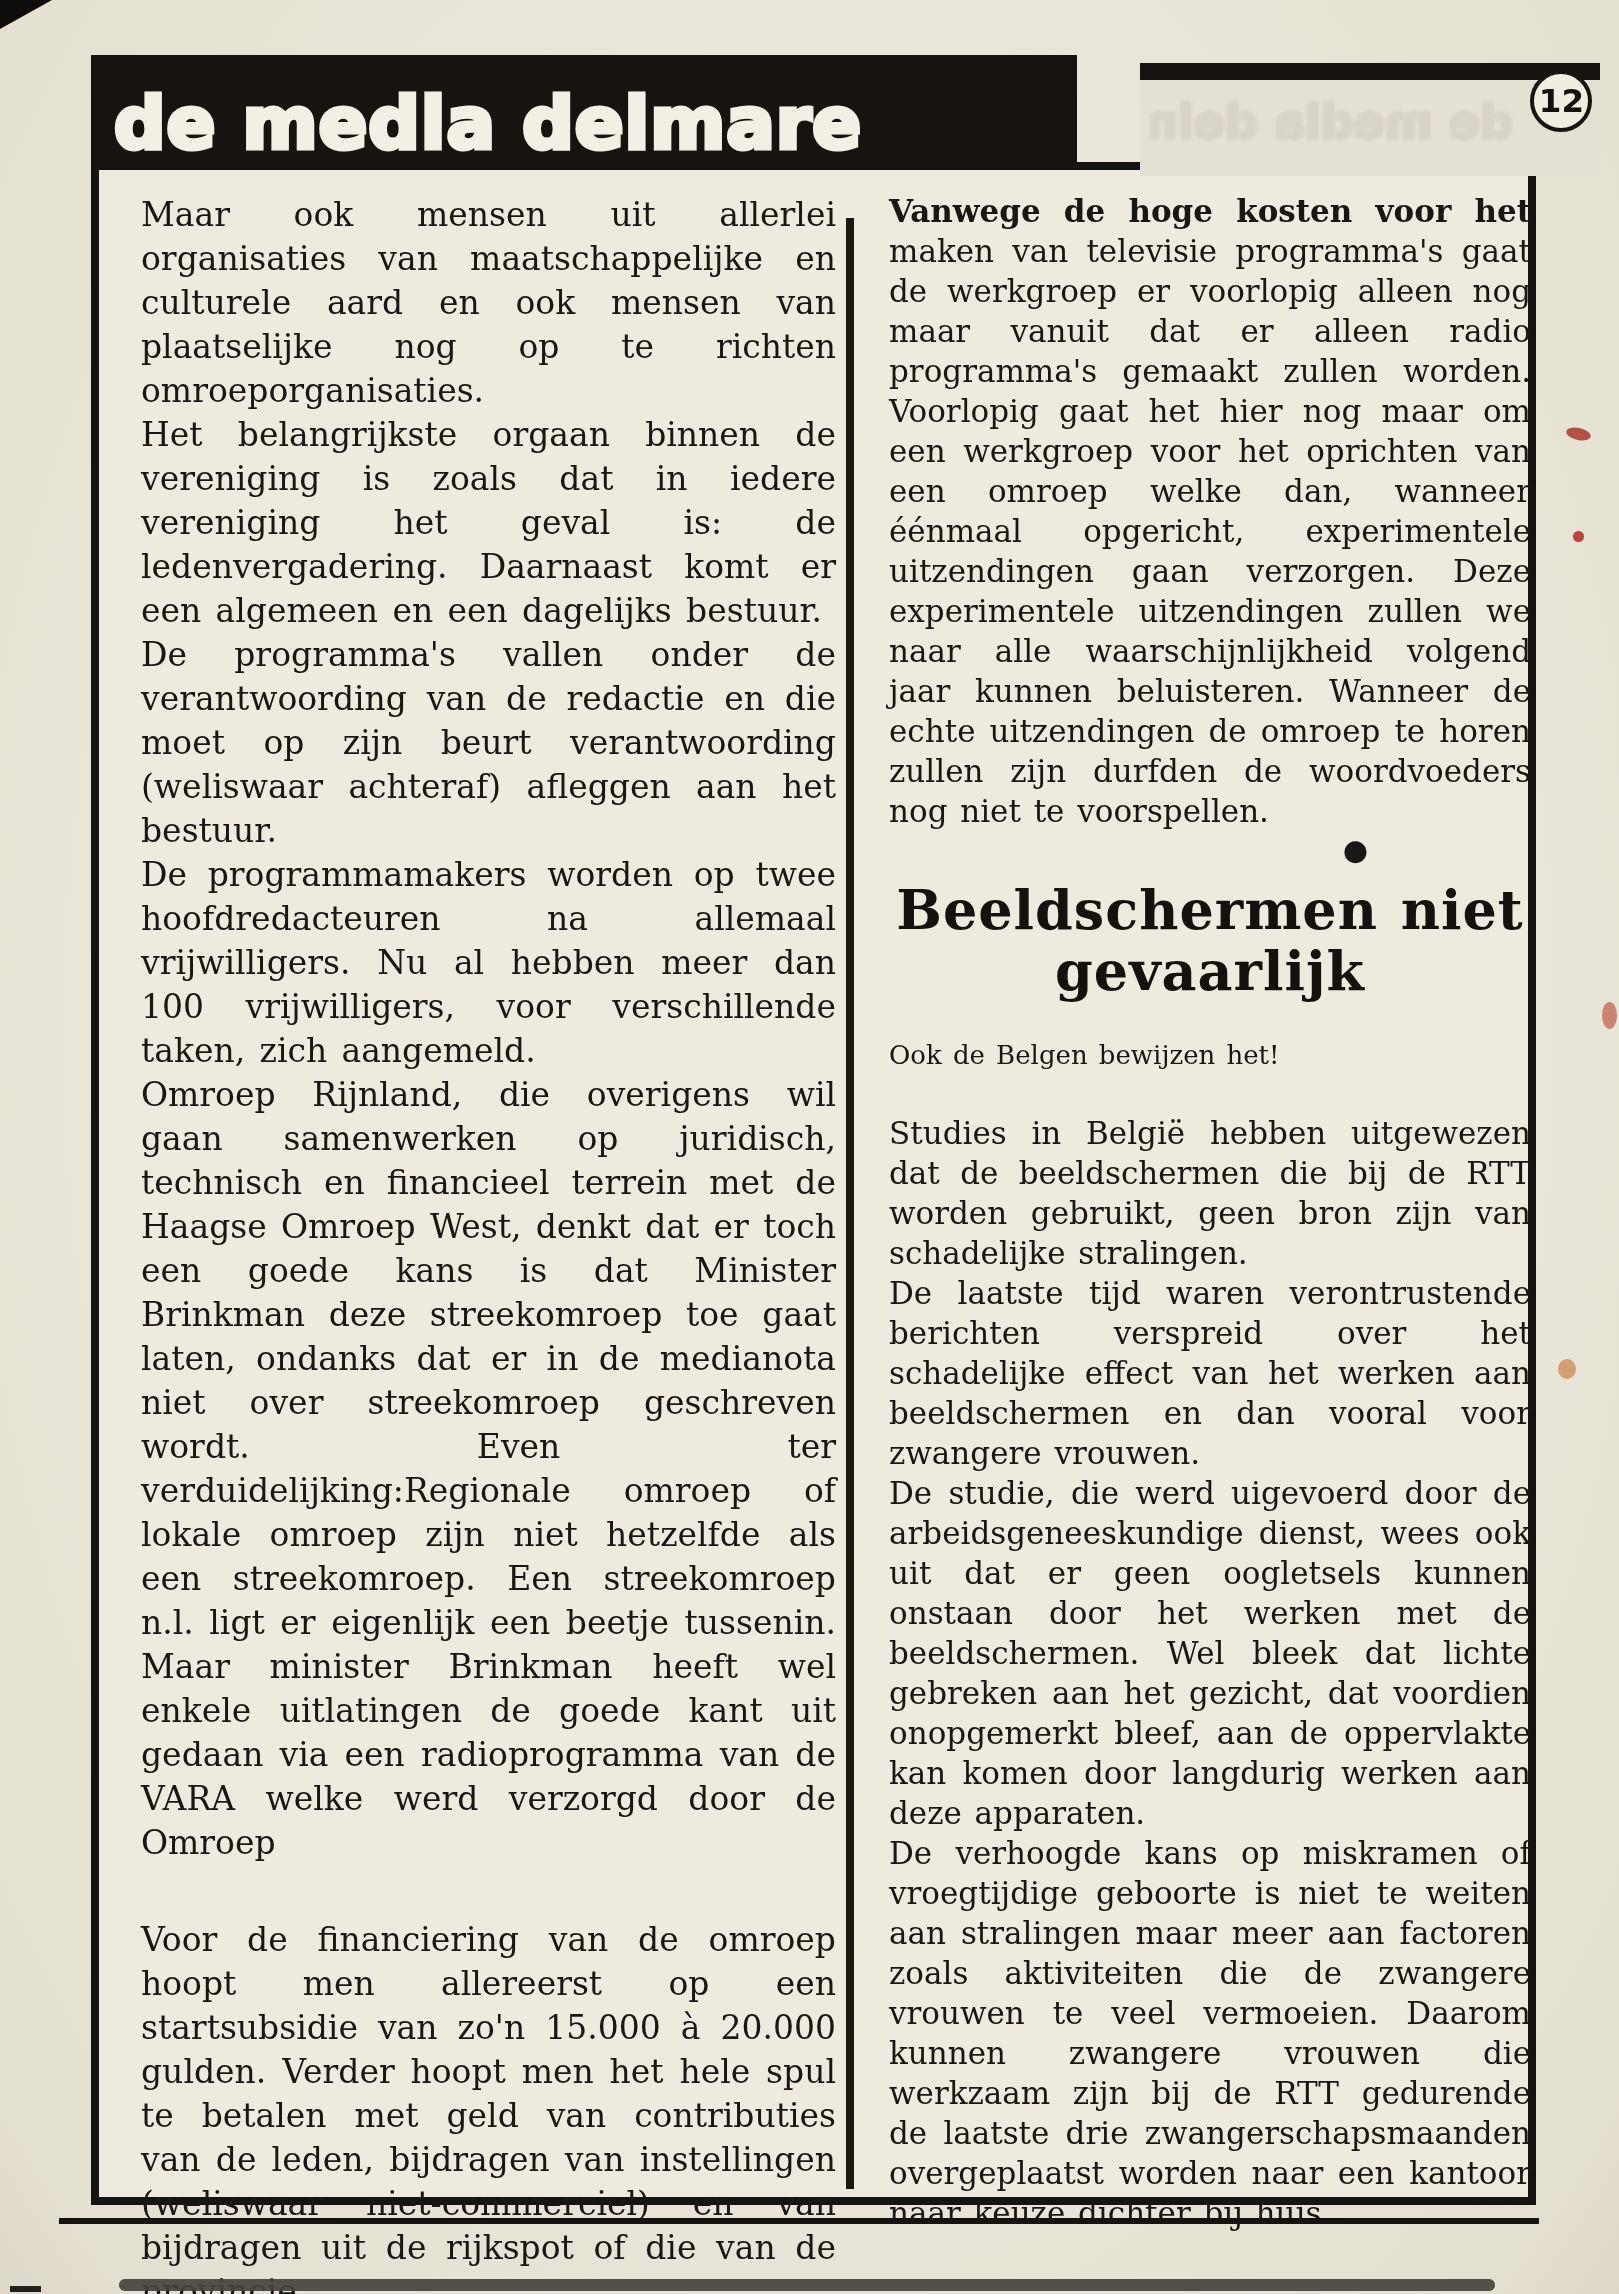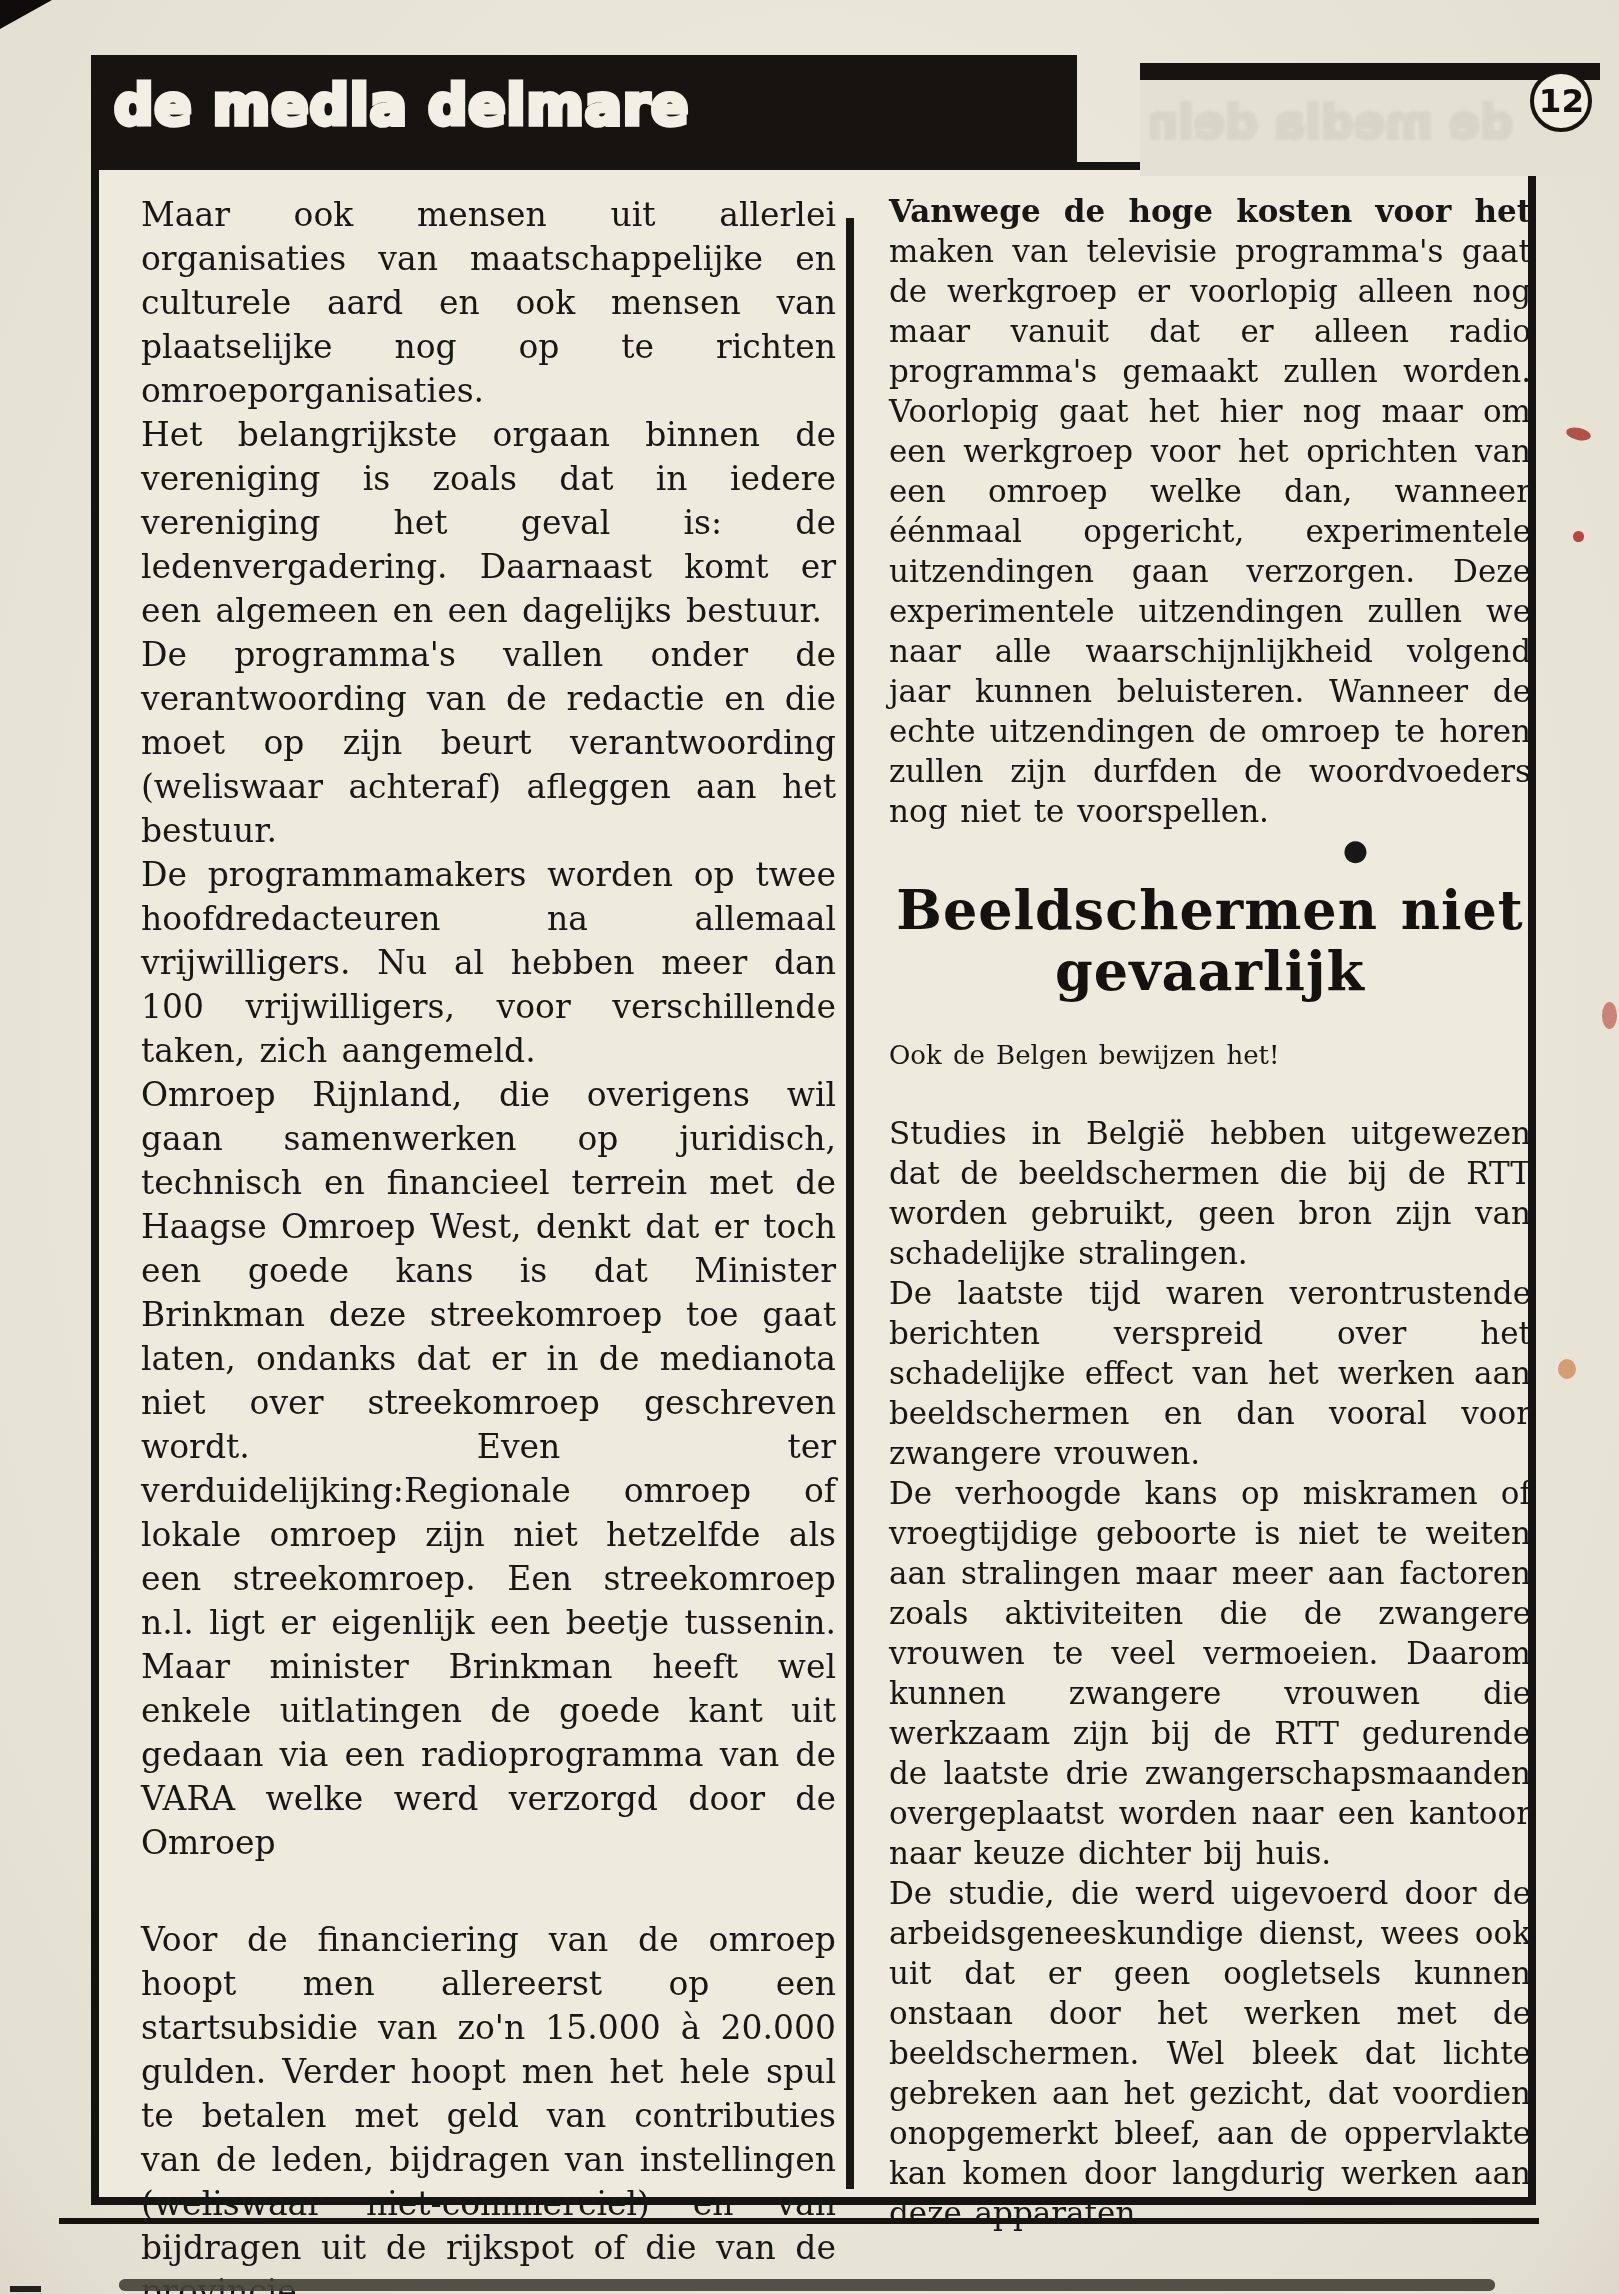--- a/index.html
+++ b/index.html
@@ -9,23 +9,23 @@
       radial-gradient(ellipse at 50% 45%, #f0ecdf 0%, #eae6d9 55%, #e3dfd1 92%, #ddd8ca 100%);
     font-family:"DejaVu Serif","Liberation Serif",serif;
     color:#191715;
   }
   
   .banner{
     position:absolute;left:91px;top:55px;width:986px;height:115px;
     background:#161310;z-index:3;
   }
   .banner h1{
-    margin:0;padding:9px 0 0 23px;
+    margin:0;padding:27px 0 0 23px;
     font-family:"DejaVu Sans","Liberation Sans",sans-serif;
-    font-weight:800;font-size:55px;line-height:82px;letter-spacing:1px;
+    font-weight:800;font-size:72px;line-height:82px;letter-spacing:1px;
     color:#f3efe4;-webkit-text-stroke:4.8px #f3efe4;
     white-space:nowrap;
   }
   .header-right{
     position:absolute;left:1140px;top:63px;width:460px;height:96px;
     background:#e4e0d3;border-top:17px solid #161310;z-index:2;
   }
   .ghost-title{
     position:absolute;left:9.6px;top:15.3px;width:363px;
     font-family:"DejaVu Sans","Liberation Sans",sans-serif;
@@ -130,22 +130,22 @@
     <p><strong class="lead-bold">Vanwege de hoge kosten voor het</strong> <span>maken van televisie programma's gaat de werkgroep er voorlopig alleen nog maar vanuit dat er alleen radio programma's gemaakt zullen worden. Voorlopig gaat het hier nog maar om een werkgroep voor het oprichten van een omroep welke dan, wanneer éénmaal opgericht, experimentele uitzendingen gaan verzorgen. Deze experimentele uitzendingen zullen we naar alle waarschijnlijkheid volgend jaar kunnen beluisteren. Wanneer de echte uitzendingen de omroep te horen zullen zijn durfden de woordvoeders nog niet te voorspellen.</span></p>
     <div class="end-mark">●</div>
   </article>
 
   <article>
     <h2 class="article-title">Beeldschermen niet
 gevaarlijk</h2>
     <p class="article-subtitle">Ook de Belgen bewijzen het!</p>
     <p class="article-body-start">Studies in België hebben uitgewezen dat de beeldschermen die bij de RTT worden gebruikt, geen bron zijn van schadelijke stralingen.</p>
     <p>De laatste tijd waren verontrustende berichten verspreid over het schadelijke effect van het werken aan beeldschermen en dan vooral voor zwangere vrouwen.</p>
+    <p>De studie, die werd uigevoerd door de arbeidsgeneeskundige dienst, wees ook uit dat er geen oogletsels kunnen onstaan door het werken met de beeldschermen. Wel bleek dat lichte gebreken aan het gezicht, dat voordien onopgemerkt bleef, aan de oppervlakte kan komen door langdurig werken aan deze apparaten.</p>
     <p>De verhoogde kans op miskramen of vroegtijdige geboorte is niet te weiten aan stralingen maar meer aan factoren zoals aktiviteiten die de zwangere vrouwen te veel vermoeien. Daarom kunnen zwangere vrouwen die werkzaam zijn bij de RTT gedurende de laatste drie zwangerschapsmaanden overgeplaatst worden naar een kantoor naar keuze dichter bij huis.</p>
-    <p>De studie, die werd uigevoerd door de arbeidsgeneeskundige dienst, wees ook uit dat er geen oogletsels kunnen onstaan door het werken met de beeldschermen. Wel bleek dat lichte gebreken aan het gezicht, dat voordien onopgemerkt bleef, aan de oppervlakte kan komen door langdurig werken aan deze apparaten.</p>
   </article>
 </section>
 
 <div class="bottom-rule"></div>
 <div class="page-edge"></div>
 <div class="page-edge-dash"></div>
 
 <div class="stain stain-1"></div>
 <div class="stain stain-2"></div>
 <div class="stain stain-3"></div>

